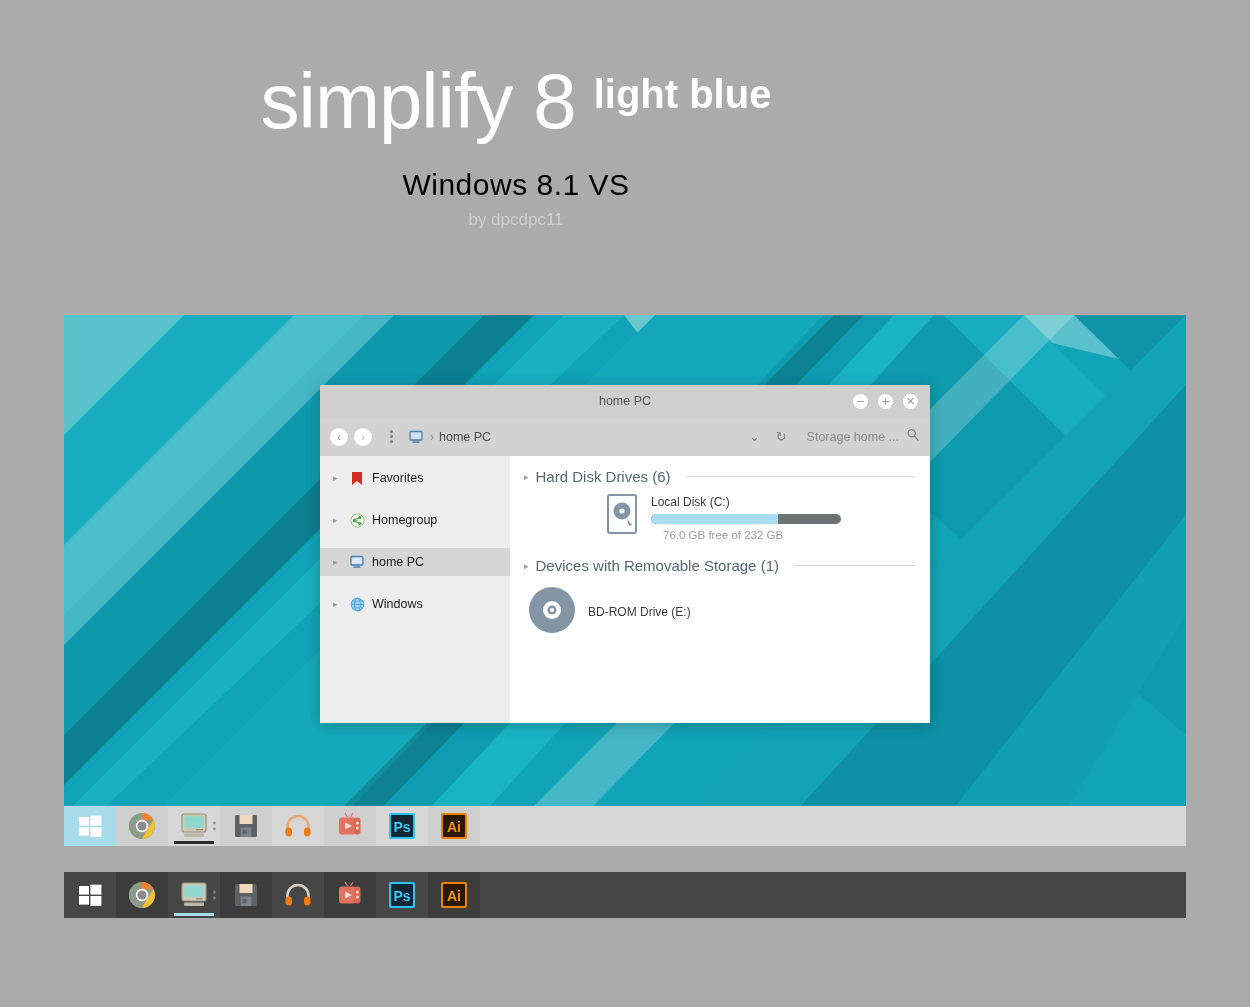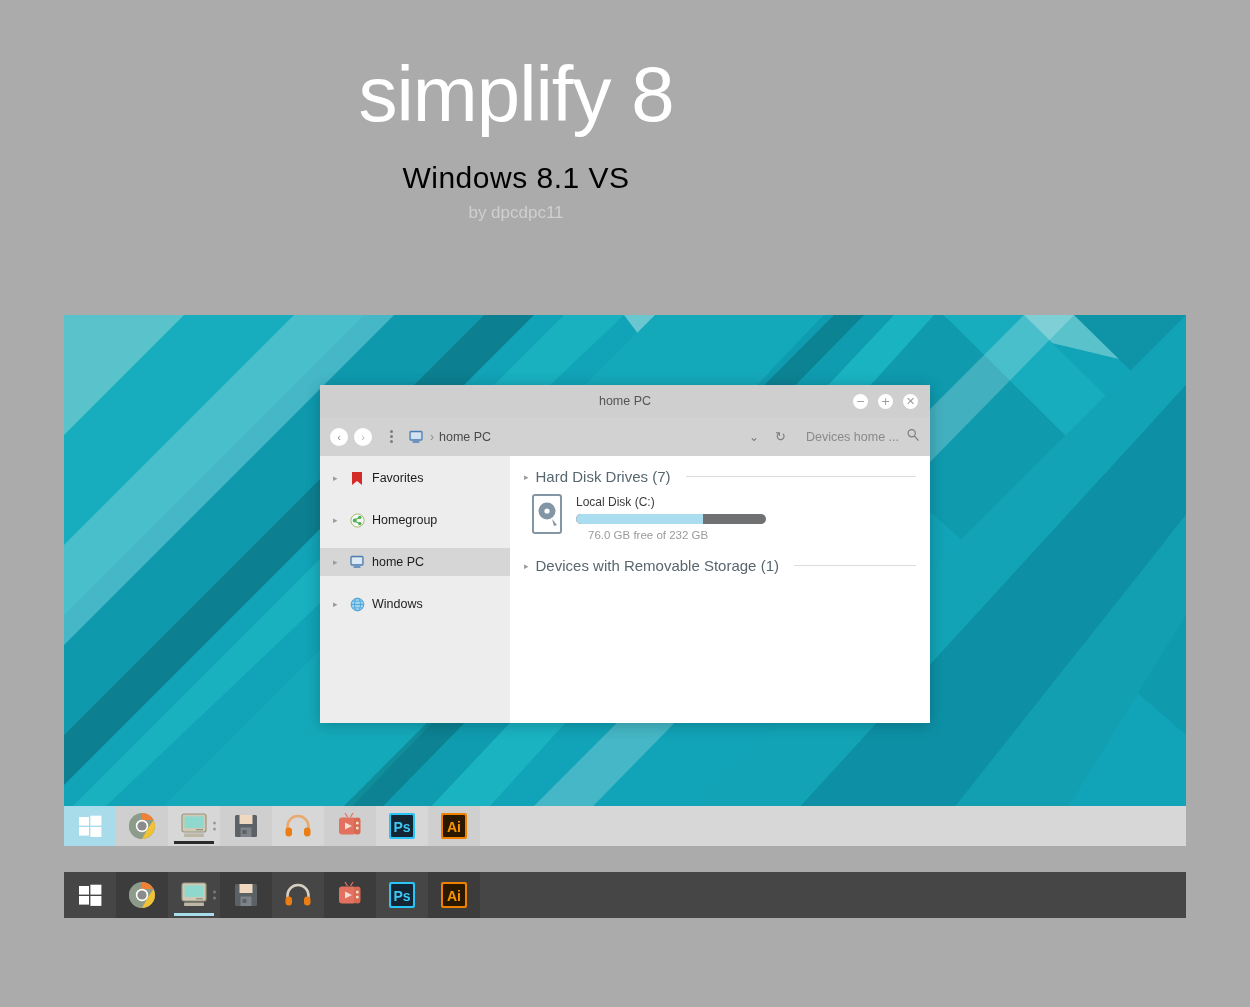--- a/index.html
+++ b/index.html
@@ -4,21 +4,21 @@
 <style>
   * { box-sizing: border-box; margin: 0; padding: 0; }
   html, body {
     width: 1250px; height: 1007px;
     background: #ababab;
     font-family: "Liberation Sans", sans-serif;
     overflow: hidden;
   }
 
   
-  .header { width: 1032px; padding-top: 43px; text-align: center; margin-top: 12px; }
+  .header { width: 1032px; padding-top: 62px; text-align: center; }
   .title-line {
     display: flex; align-items: baseline; justify-content: center;
     gap: 18px; line-height: 1;
   }
   .title-main {
     font-size: 78px; font-weight: 300; color: #ffffff;
     letter-spacing: -1px;
   }
   .title-accent {
     font-size: 40px; font-weight: 700; color: #ffffff;
@@ -107,21 +107,21 @@
   .side-arrow { color: #9a9a9a; font-size: 9px; width: 9px; }
   .side-label { font-size: 12.5px; color: #1d1d1d; }
   .side-icon { width: 16px; height: 16px; display:flex; align-items:center; justify-content:center; }
 
   .content { flex: 1; background: #ffffff; padding: 12px 14px 0 14px; }
   .group-head { display: flex; align-items: center; gap: 7px; }
   .group-arrow { color: #9a9a9a; font-size: 9px; }
   .group-title { font-size: 15px; color: #58666e; font-weight: 400; white-space: nowrap; }
   .group-rule { flex: 1; height: 1px; background: #dcdcdc; margin-left: 8px; }
 
-  .drive-row { display: flex; align-items: flex-start; gap: 12px; margin-top: 8px; padding-left: 6px; }
+  .drive-row { display: flex; align-items: flex-start; gap: 12px; margin-top: 8px; padding-left: 6px; justify-content: center; }
   .drive-info { padding-top: 2px; }
   .drive-name { font-size: 12px; color: #3b3b3b; }
   .progress {
     width: 190px; height: 10px; border-radius: 5px;
     background: #6f7173; margin-top: 5px; overflow: hidden;
   }
   .progress .fill { height: 100%; background: #aaddef; border-radius: 5px 0 0 5px; }
   .drive-sub { font-size: 11.5px; color: #9b9b9b; margin-top: 5px; margin-left: 12px; }
 
   .optical-row { display: flex; align-items: center; gap: 12px; margin-top: 12px; padding-left: 4px; }
@@ -154,20 +154,21 @@
   .tb-dots i { width: 3px; height: 3px; border-radius: 50%; background: #9a9a9a; display:block; }
   .taskbar.dark .tb-dots i { background: #7a7a7a; }
   .tb-icon { width: 30px; height: 30px; display:flex; align-items:center; justify-content:center; }
 </style>
 </head>
 <body>
 
 <div class="header">
   <div class="title-line">
     <span class="title-main">simplify 8</span>
+    <span class="title-accent">light blue</span>
   </div>
   <div class="subtitle">Windows 8.1 VS</div>
   <div class="byline">by dpcdpc11</div>
 </div>
 
 <div class="desktop">
   <div class="wall">
     <svg width="1122" height="531" viewBox="0 0 1122 531" xmlns="http://www.w3.org/2000/svg">
       <rect x="0" y="0" width="1122" height="531" fill="#11a3b7"></rect>
 
@@ -230,21 +231,21 @@
         <rect x="3.3" y="3.8" width="9.4" height="6" fill="#cfe3f5"></rect>
         <rect x="4.5" y="12.2" width="7" height="1.6" rx="0.6" fill="#4a7fb5"></rect>
       </svg>
     </span>
     <span class="crumb-sep">›</span>
     <span class="crumb-text">home PC</span>
     <div class="nav-right">
       <span class="chev-down">⌄</span>
       <span class="refresh">↻</span>
       <span class="search-box">
-        <span class="search-ph">Devices home ...</span>
+        <span class="search-ph">Storage home ...</span>
         <span>
           <svg width="14" height="14" viewBox="0 0 14 14">
             <circle cx="5.7" cy="5.2" r="3.6" fill="none" stroke="#7d7d7d" stroke-width="1.2"></circle>
             <line x1="8.4" y1="7.9" x2="12.4" y2="12.6" stroke="#7d7d7d" stroke-width="1.2"></line>
           </svg>
         </span>
       </span>
     </div>
   </div>
 
@@ -301,21 +302,21 @@
           </svg>
         </span>
         <span class="side-label">Windows</span>
       </div>
     </div>
 
     <div class="content">
 
       <div class="group-head">
         <span class="group-arrow">▸</span>
-        <span class="group-title">Hard Disk Drives (7)</span>
+        <span class="group-title">Hard Disk Drives (6)</span>
         <span class="group-rule"></span>
       </div>
 
       <div class="drive-row">
         <span>
           <svg width="34" height="42" viewBox="0 0 34 42">
             <rect x="3" y="2" width="28" height="38" rx="2" fill="#ffffff" stroke="#8396a6" stroke-width="2"></rect>
             <circle cx="17" cy="18" r="8.5" fill="#8396a6"></circle>
             <circle cx="17" cy="18" r="2.6" fill="#ffffff"></circle>
             <path d="M22 26 L27 32 L24 33 Z" fill="#8396a6"></path>
@@ -329,20 +330,31 @@
           <div class="drive-sub">76.0 GB free of 232 GB</div>
         </div>
       </div>
 
       <div class="group-head" style="margin-top:16px">
         <span class="group-arrow">▸</span>
         <span class="group-title">Devices with Removable Storage (1)</span>
         <span class="group-rule"></span>
       </div>
 
+      <div class="optical-row">
+        <span>
+          <svg width="48" height="48" viewBox="0 0 48 48">
+            <circle cx="24" cy="24" r="23" fill="#8396a6"></circle>
+            <circle cx="24" cy="24" r="9" fill="#ffffff"></circle>
+            <circle cx="24" cy="24" r="4.6" fill="#8396a6"></circle>
+            <circle cx="24" cy="24" r="2.1" fill="#ffffff"></circle>
+          </svg>
+        </span>
+        <span class="optical-label">BD-ROM Drive (E:)</span>
+      </div>
 
     </div>
   </div>
 </div>
 
 <div class="taskbar light">
   <div class="tb-cell start">
     <span class="tb-icon">
       <svg width="26" height="26" viewBox="0 0 26 26">
         <rect x="2" y="4" width="10" height="8.6" fill="#ffffff"></rect>

